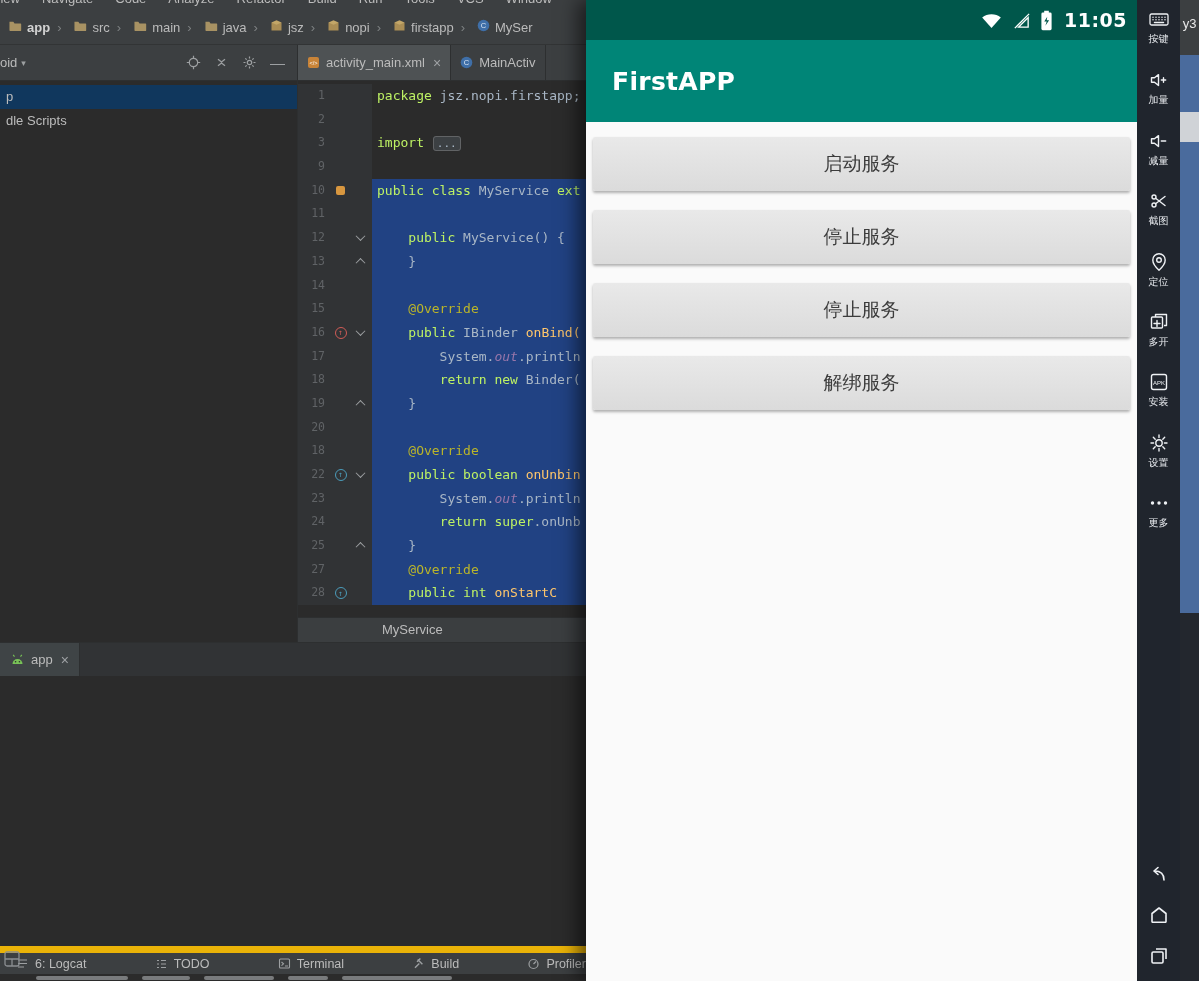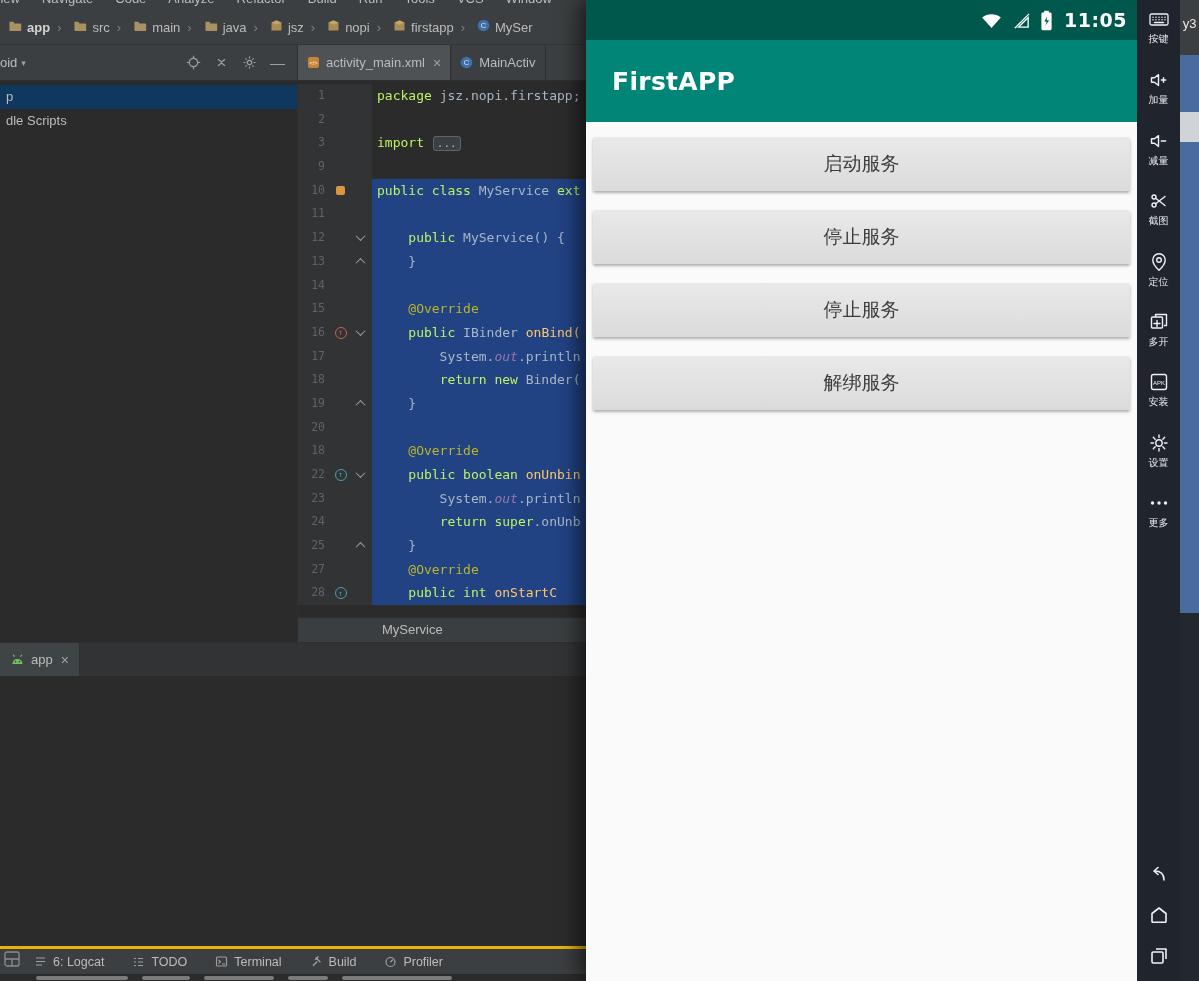--- a/index.html
+++ b/index.html
@@ -70,22 +70,22 @@
   .edcrumb{position:absolute;left:298px;top:617px;width:288px;height:25px;background:#3b3e40;
            border-top:1px solid #2d2f30;line-height:23px;padding-left:84px;font-size:13px;color:#bcbcbc;}
 
   .runheader{position:absolute;left:0;top:642px;width:586px;height:34px;background:#313335;
              border-top:1px solid #2d2f30;display:flex;align-items:stretch;}
   .runtab{display:flex;align-items:center;gap:6px;padding:0 10px;background:#3f4446;color:#bcbcbc;
           font-size:13px;border-right:1px solid #2d2f30;}
   .runcontent{position:absolute;left:0;top:676px;width:586px;height:270px;background:#2b2b2b;}
 
   .statusbar{position:absolute;left:0;top:946px;width:586px;height:28px;background:#3c3f41;
-             border-top:3px solid #eab308;display:flex;align-items:center;gap:28px;padding-left:34px;
-             font-size:12.5px;color:#bcbcbc;}
+             border-top:7px solid #eab308;display:flex;align-items:center;gap:28px;padding-left:16px;
+             font-size:12.5px;color:#bcbcbc;justify-content:space-between;}
   .sbar-item{display:flex;align-items:center;gap:6px;white-space:nowrap;}
   .sbar-icon{display:inline-flex;}
   .bottomstrip{position:absolute;left:0;top:974px;width:586px;height:7px;background:#2b2b2b;
                display:flex;align-items:center;gap:14px;padding-left:36px;overflow:hidden;}
   .skel{height:4px;border-radius:2px;background:#9b9ea1;opacity:.7;flex:none;}
   .stripeicon{position:absolute;left:3px;top:950px;display:inline-flex;}
 
   
   .emu{position:absolute;left:586px;top:0;width:551px;height:981px;background:#fafafa;
        box-shadow:-8px 0 18px rgba(0,0,0,.55);}

